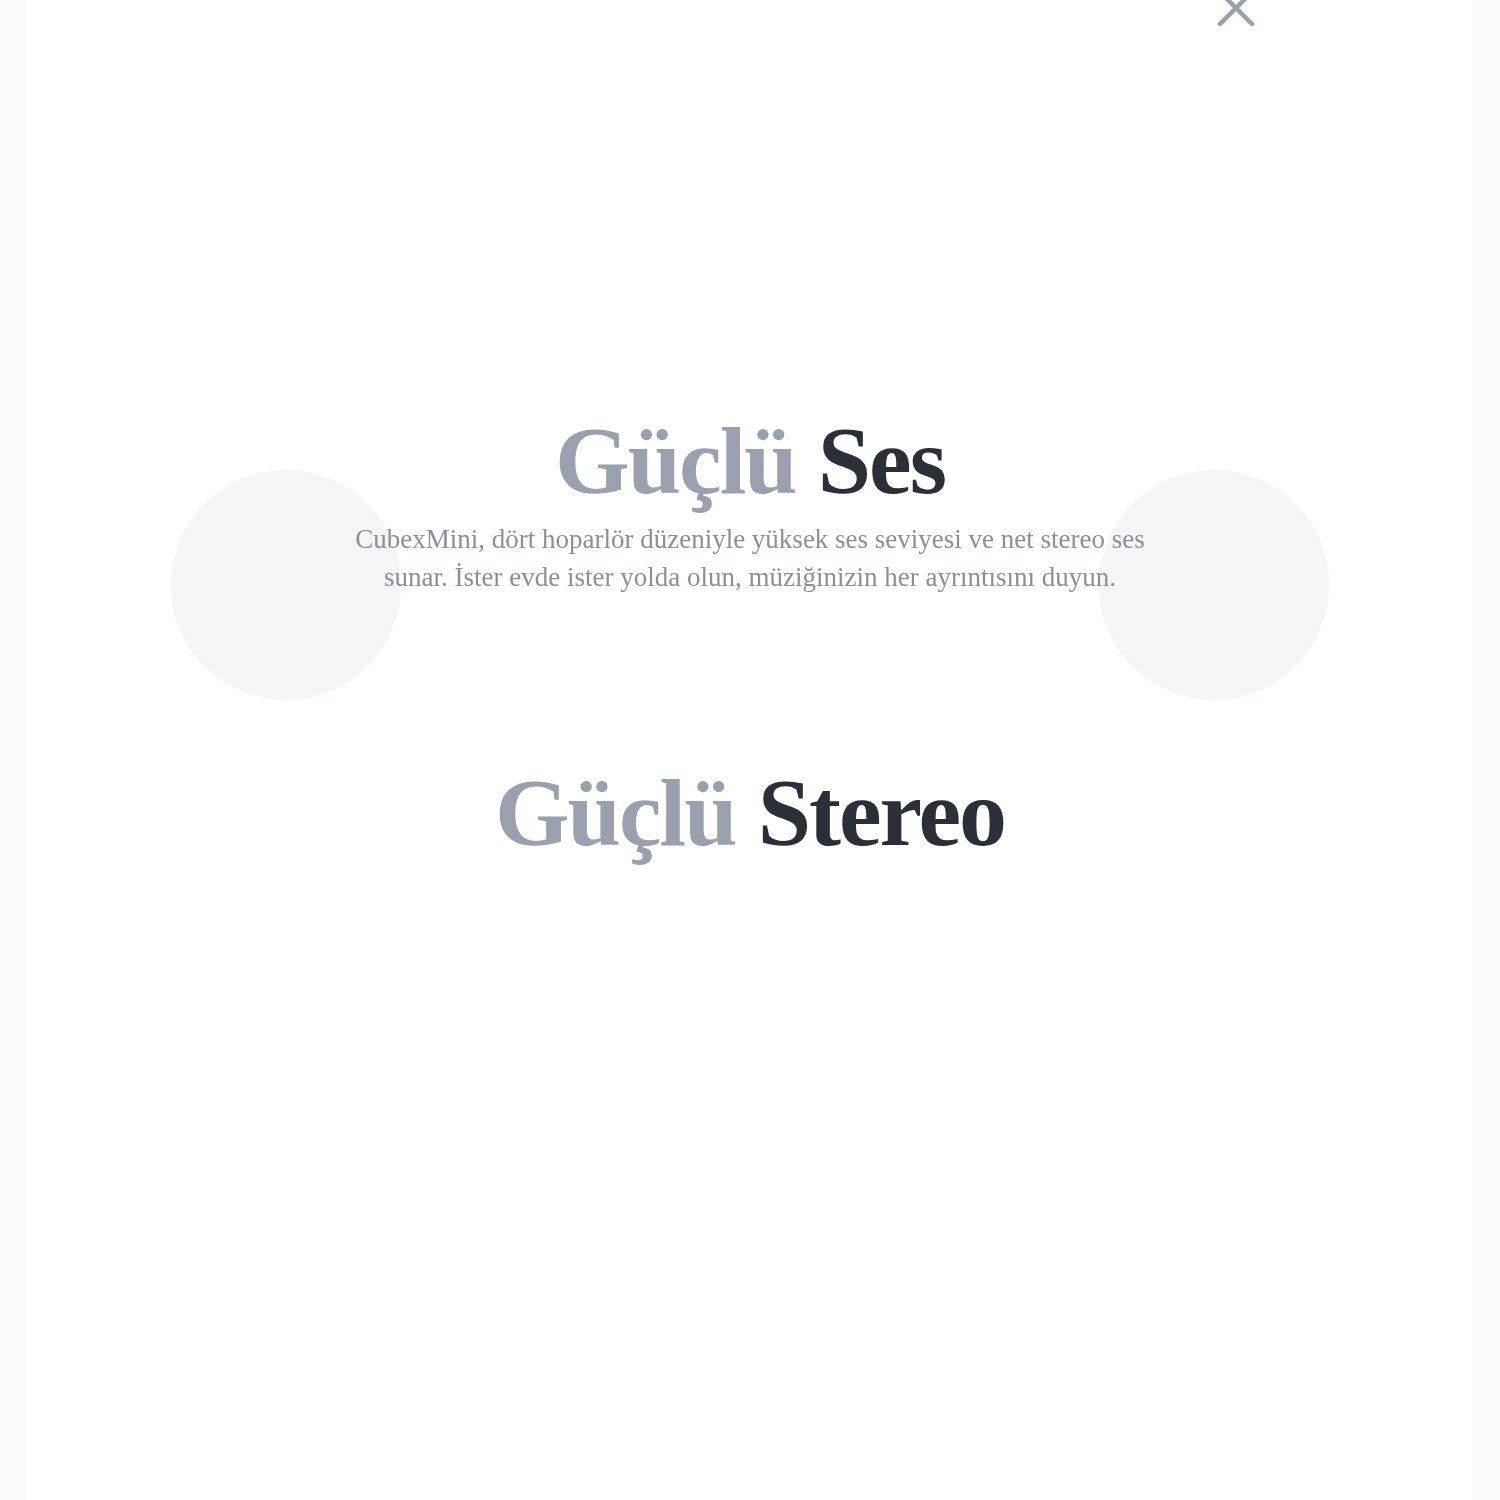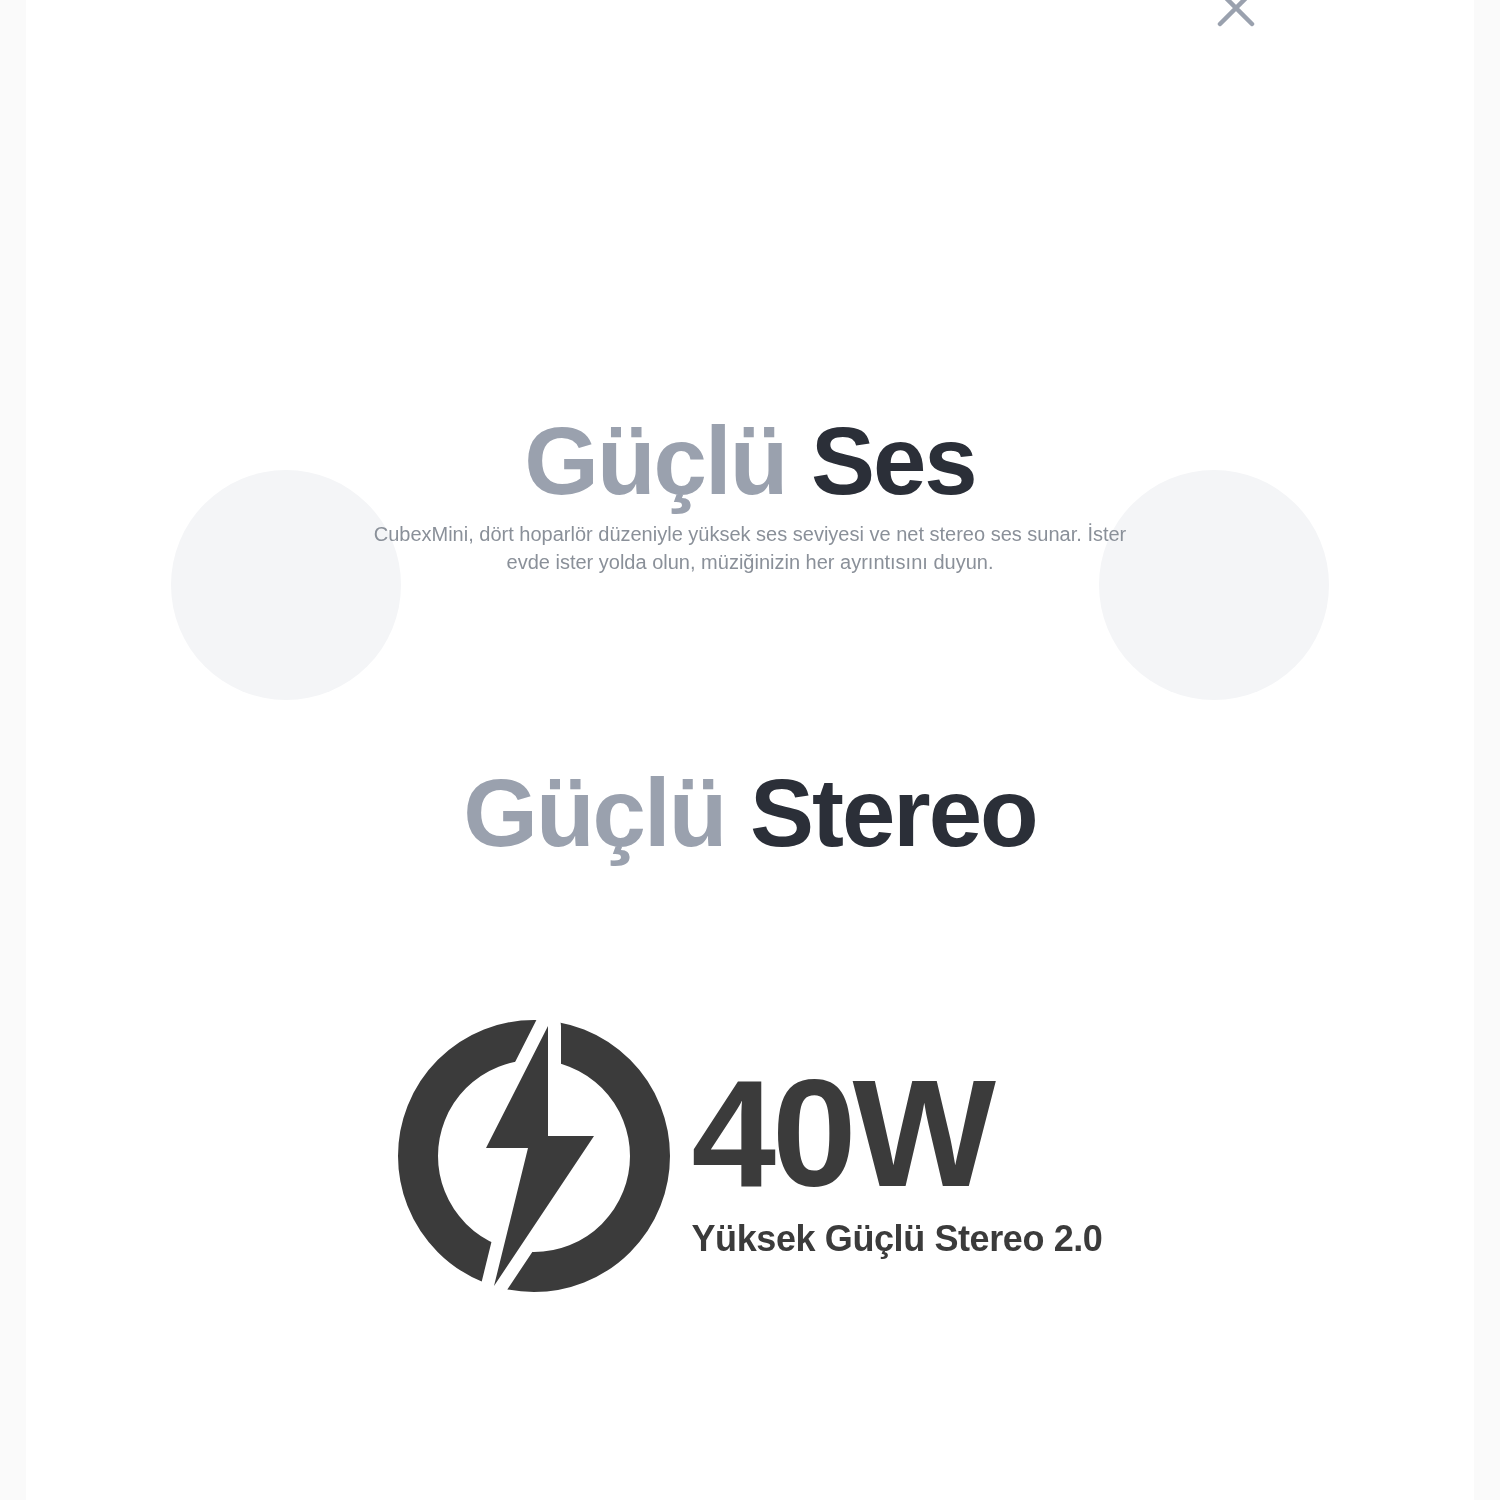--- a/index.html
+++ b/index.html
@@ -13,20 +13,21 @@
     font-family: "Liberation Sans", sans-serif;
     overflow: hidden;
     position: relative;
   }
 
   
   .page {
     position: absolute;
     inset: 0;
     background: #737373;
+    font-family: Liberation Serif, serif;
   }
 
   
   .gutter {
     position: absolute;
     top: 0;
     bottom: 0;
     width: 26px;
     background: #fafafa;
   }
@@ -103,21 +104,21 @@
 
   
   .copy {
     position: absolute;
     top: 520px;
     left: 50%;
     transform: translateX(-50%);
     width: 790px;
     text-align: center;
     color: #8a9099;
-    font-size: 20px;
+    font-size: 27px;
     line-height: 1.42;
   }
   .copy p {
     margin: 0 0 44px 0;
   }
   .copy p:last-child { margin-bottom: 0; }
 
   
   .badge {
     position: absolute;
@@ -186,36 +187,15 @@
 
     <div class="headline">
       <span class="line"><span class="soft">Güçlü</span><span class="dark"> Ses</span></span>
       <span class="line"><span class="soft">Güçlü</span><span class="dark"> Stereo</span></span>
     </div>
 
     <div class="copy">
       <p>CubexMini, dört hoparlör düzeniyle yüksek ses seviyesi ve net stereo ses sunar. İster evde ister yolda olun, müziğinizin her ayrıntısını duyun.</p>
     </div>
 
-    <div class="badge">
-      <div class="badge-inner">
-        <div class="bolt-wrap">
-          <svg width="272" height="272" viewBox="0 0 272 272" aria-hidden="true">
-
-            <defs>
-              <mask id="boltmask">
-                <rect x="0" y="0" width="272" height="272" fill="#fff"></rect>
-                <path d="M150 6 L88 128 L130 128 L96 266 L196 116 L150 116 Z" fill="#000" stroke="#000" stroke-width="26" stroke-linejoin="round"></path>
-              </mask>
-            </defs>
-            <circle cx="136" cy="136" r="116" fill="none" stroke="#3b3b3b" stroke-width="40" mask="url(#boltmask)"></circle>
-            <path d="M150 6 L88 128 L130 128 L96 266 L196 116 L150 116 Z" fill="#3b3b3b"></path>
-          </svg>
-        </div>
-        <div class="badge-text">
-          <div class="watts">40W</div>
-          <div class="watts-sub">Yüksek Güçlü Stereo 2.0</div>
-        </div>
-      </div>
-    </div>
 
   </div>
 </div>
 
 </body></html>

